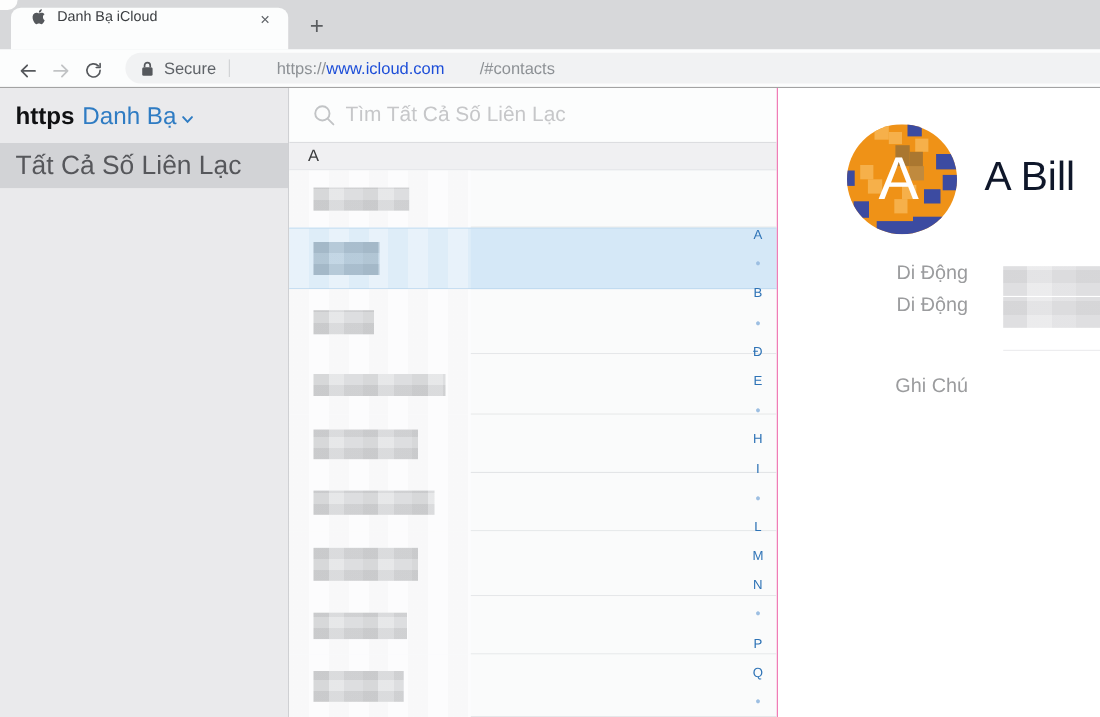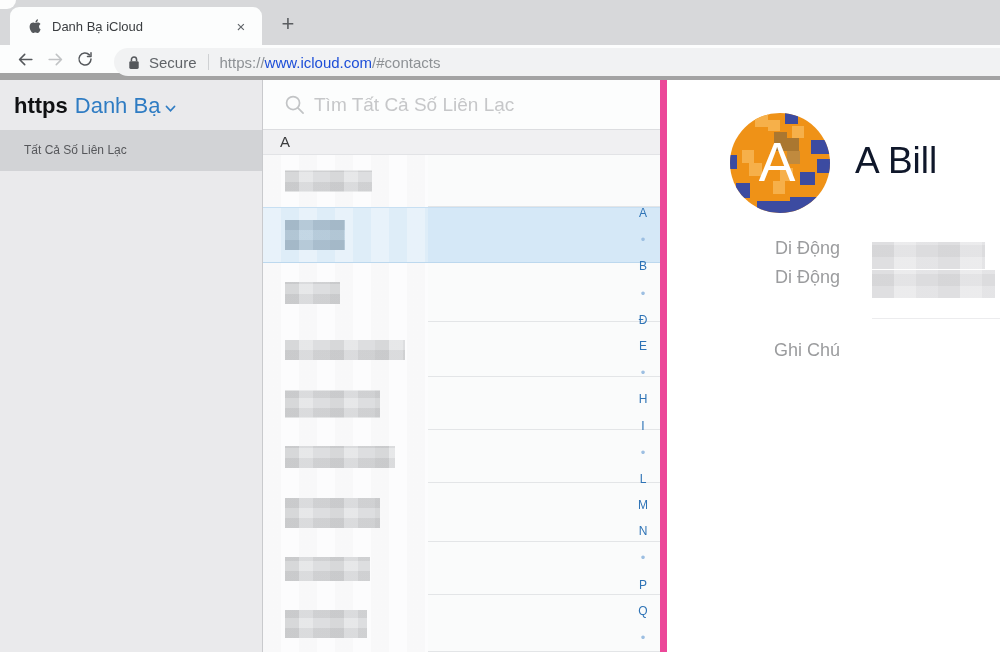--- a/index.html
+++ b/index.html
@@ -3,50 +3,50 @@
 <meta charset="utf-8">
 <style>
   * { margin:0; padding:0; box-sizing:border-box; }
   body { background:#fff; font-family:"Liberation Sans","DejaVu Sans",sans-serif; }
   .stage { position:relative; width:1000px; height:652px; overflow:hidden; background:#fff; }
 
   
   .tabstrip { position:relative; height:45px; background:#d7d8da; }
   .tl-corner { position:absolute; left:0; top:0; width:16px; height:9px; background:#fdfdfd; border-bottom-right-radius:9px; }
   .tab { position:absolute; left:10px; top:7px; width:252px; height:38px; background:#fcfdfd;
-         border-radius:9px 9px 0 0; display:flex; align-items:center; padding:0 10px 0 18px; }
+         border-radius:9px 9px 0 0; display:flex; padding:0 10px 0 18px; }
   .tab-title { font-size:13px; color:#3a3d40; margin-left:10px; flex:1; white-space:nowrap; overflow:hidden; }
   .tab-close { width:22px; height:22px; display:grid; place-items:center; font-size:15px; color:#5f6368; cursor:pointer; }
   .newtab { position:absolute; left:274px; top:10px; width:28px; height:28px; display:grid; place-items:center;
             font-size:22px; font-weight:300; color:#5a5d60; cursor:pointer; }
 
   
-  .toolbar { position:relative; height:35px; background:#fcfdfd; border-bottom:7px solid #a3a3a3;
-             display:flex; align-items:center; padding-left:10px; }
+  .toolbar { position:relative; height:35px; background:#fcfdfd; border-bottom:1px solid #a3a3a3;
+             display:flex; align-items:flex-end; padding-left:10px; }
   .navbtn { width:30px; height:30px; display:grid; place-items:center; cursor:pointer; }
   .omnibox { position:absolute; left:114px; right:-24px; top:3px; height:28px; background:#f1f2f3;
              border-radius:14px; display:flex; align-items:center; padding-left:14px; font-size:15px; }
   .secure-label { color:#5f6368; margin-left:9px; }
   .omni-sep { width:1px; height:16px; background:#cfd1d3; margin:0 11px; }
-  .url-scheme, .url-path { color:#8d9195; }
+  .url-scheme, .url-path { color:#8d9195;margin-left:32px; }
   .url-host { color:#1d4ed8; }
 
   
   .content { display:flex; height:572px; }
 
   
   .sidebar { width:263px; background:#eaeaec; border-right:1px solid #c9cacd; }
   .sb-header { height:50px; display:flex; align-items:baseline; padding:13px 0 0 14px; gap:7px; }
   .sb-logo { font-size:22px; font-weight:700; color:#101113; }
   .sb-app { font-size:22px; color:#2f7cc3; display:flex; align-items:baseline; gap:5px; cursor:pointer; }
-  .sb-item { height:41px; line-height:41px; padding-left:24px; font-size:12px; color:#56575b;
+  .sb-item { height:41px; line-height:41px; padding-left:14px; font-size:24px; color:#56575b;
              background:#d2d3d6; cursor:pointer; }
 
   
-  .middle { position:relative; width:404px; background:#fafbfb; border-right:7px solid #ec4899; }
+  .middle { position:relative; width:444px; background:#fafbfb; border-right:1px solid #ec4899; }
   .search { height:50px; background:#fcfdfd; border-bottom:1px solid #dcdde0;
             display:flex; align-items:center; padding-left:21px; gap:9px; }
   .search input { border:none; outline:none; background:transparent; font-size:19px; color:#3c3c3e; flex:1;
                   font-family:"Liberation Sans","DejaVu Sans",sans-serif; }
   .search input::placeholder { color:#c6c7c9; }
   .sectionA { height:25px; background:#f0f0f2; border-bottom:1px solid #e2e3e6;
               line-height:24px; padding-left:17px; font-size:15px; color:#3a3b3d; }
   .crow { position:relative; background:#fafbfb; cursor:pointer; }
   .crow .sep { position:absolute; left:165px; right:0; bottom:0; height:1px; background:#e3e5e7; }
   .blurstrip { position:absolute; left:0; top:0; bottom:0; width:165px; background:#fcfcfd;

